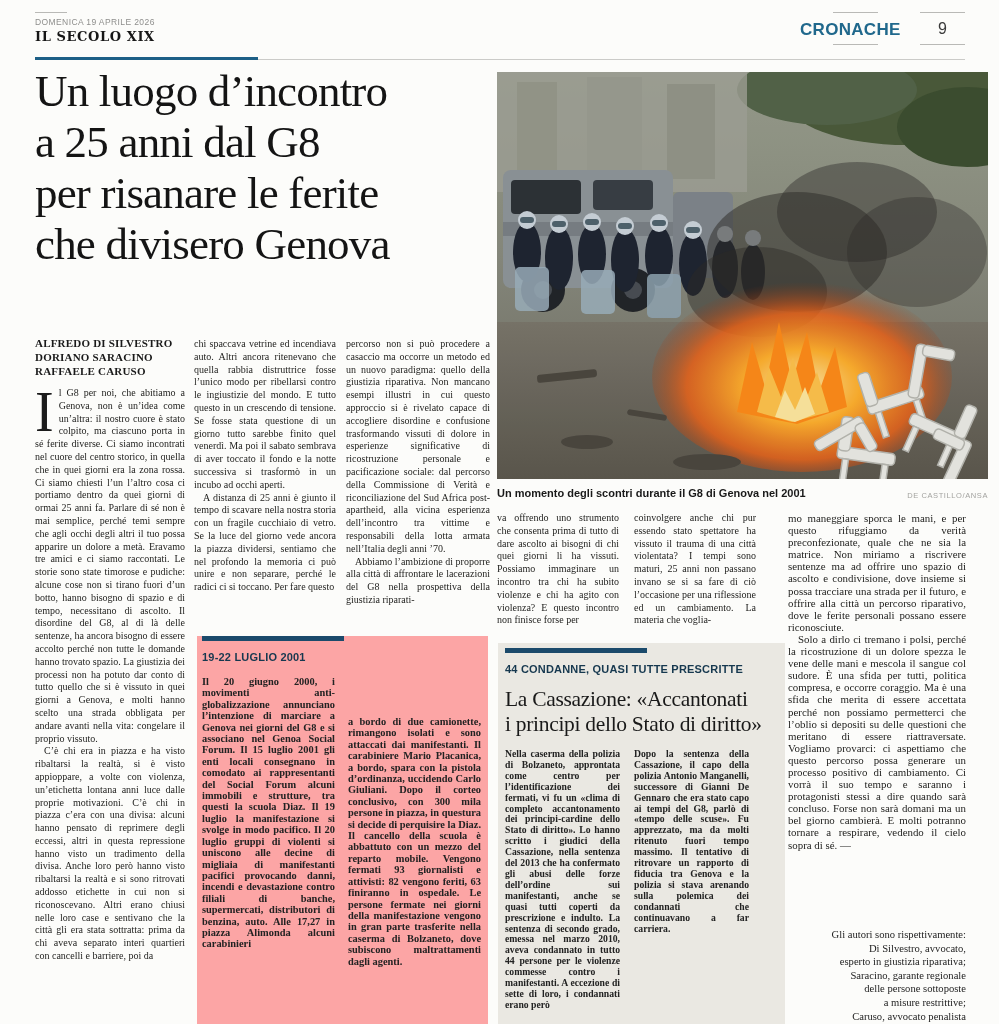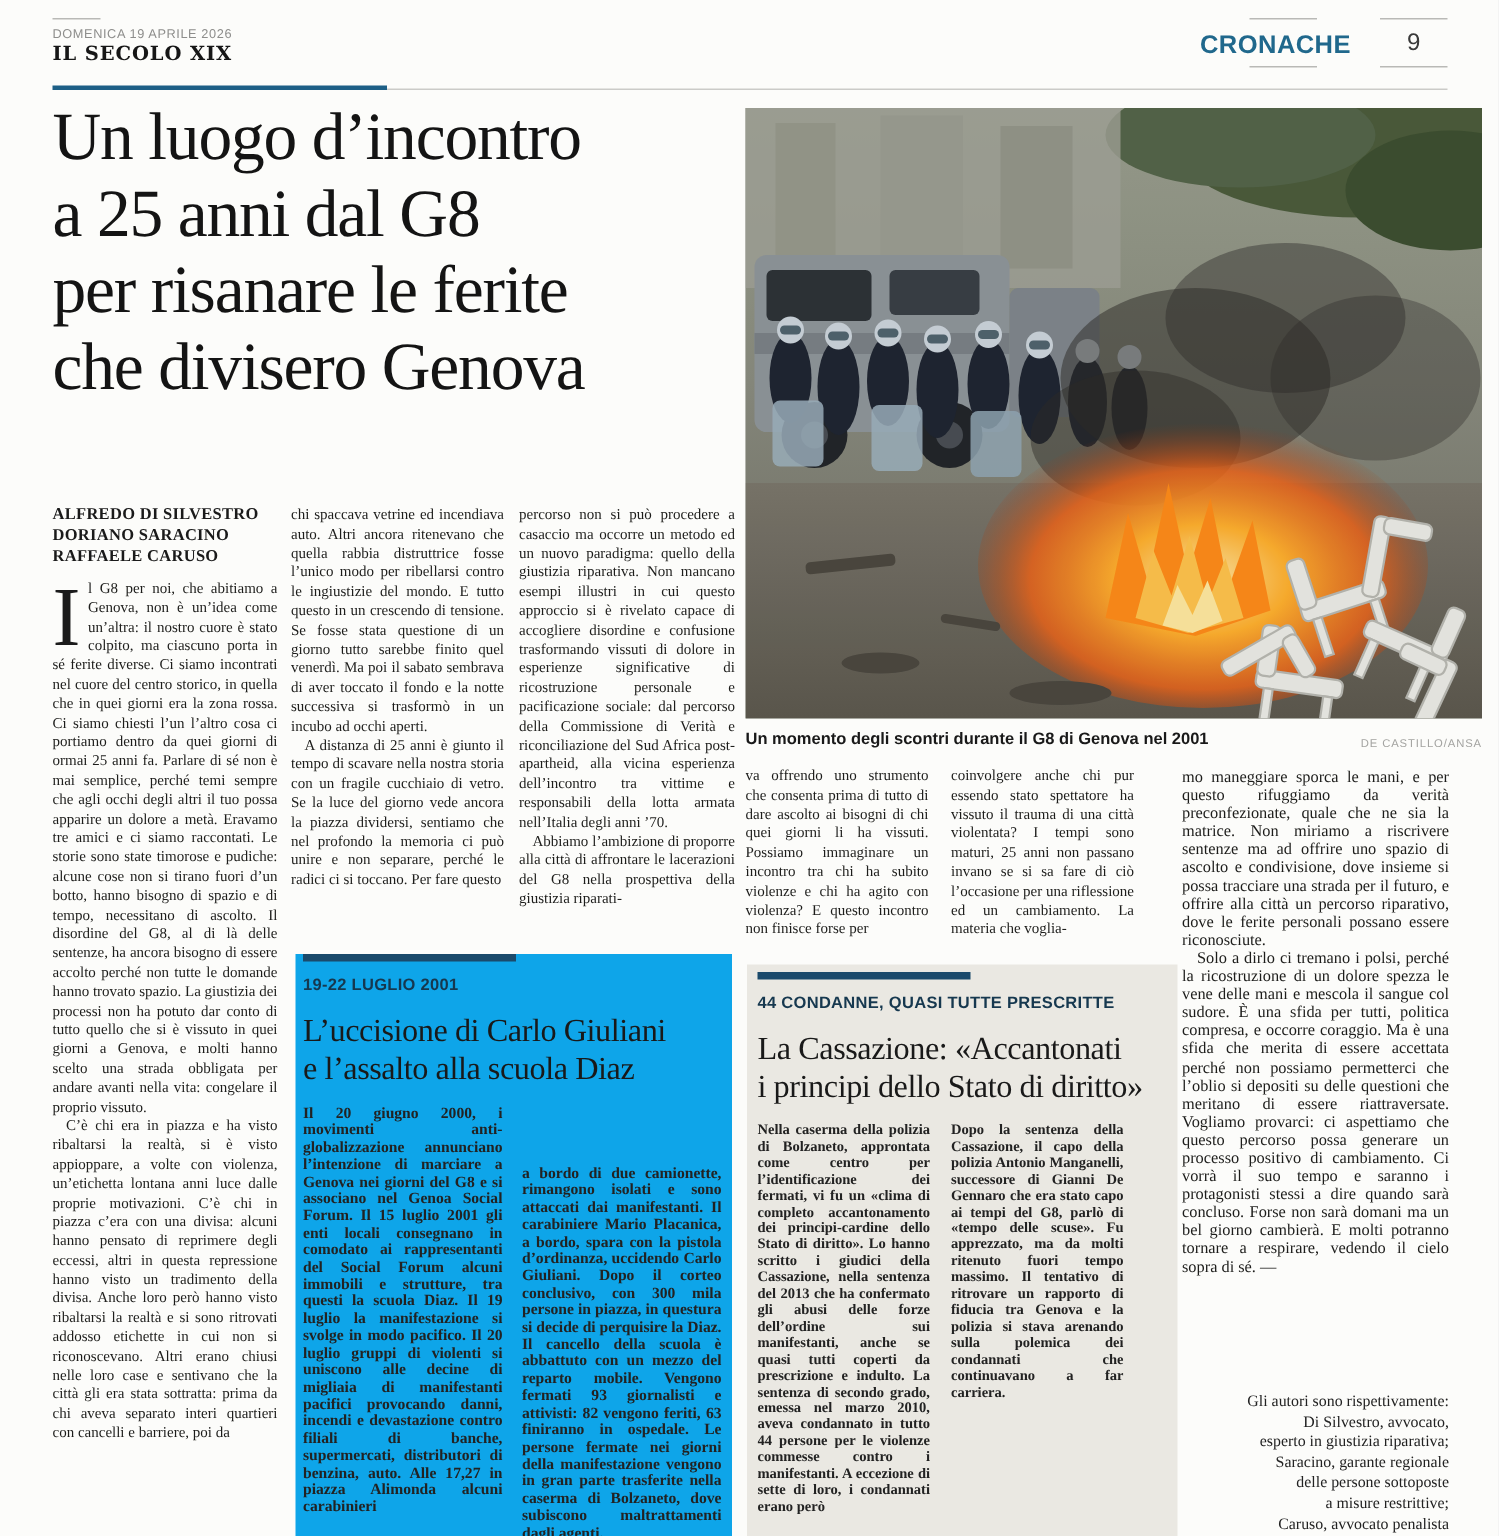--- a/index.html
+++ b/index.html
@@ -26,21 +26,21 @@
   .railcol{font-size:10.9px;line-height:12.1px;text-align:justify;overflow:hidden;}
   .railcol p{margin:0;}
   .railcol p + p{text-indent:10px;}
   .authnote{font-size:10.6px;line-height:13.6px;text-align:right;color:#222;white-space:pre-line;}
   
   .photo{background:#7d7f74;overflow:hidden;}
   .caption{font-family:"Liberation Sans",sans-serif;font-weight:bold;font-size:11px;color:#191919;}
   .credit{font-family:"Liberation Sans",sans-serif;font-size:7.5px;color:#a3a3a0;letter-spacing:.6px;}
   
   .box{overflow:hidden;}
-  .box1{background:#0ea5e9;}
+  .box1{background:#fca5a5;}
   .box2{background:#eae8e2;}
   .box-bar{height:5px;background:#1b4a6b;width:142px;}
   .kicker{font-family:"Liberation Sans",sans-serif;font-weight:bold;font-size:11px;color:#16384f;letter-spacing:.2px;margin-top:10px;}
   .box-title{font-size:21.5px;line-height:24.5px;font-weight:500;color:#191919;margin-top:12px;white-space:pre-line;letter-spacing:-.3px;}
   .box-cols{display:flex;margin-top:13px;}
   .boxcol{font-weight:bold;text-align:justify;overflow:hidden;color:#222;}
   .boxcol p{margin:0;}
   .boxcol p + p{text-indent:8px;}
   .box1 .boxcol{font-size:10.4px;line-height:11.4px;width:133px;}
   .box1 .boxcol + .boxcol{margin-left:13px;}
@@ -246,22 +246,20 @@
 Di Silvestro, avvocato,
 esperto in giustizia riparativa;
 Saracino, garante regionale
 delle persone sottoposte
 a misure restrittive;
 Caruso, avvocato penalista</div>
 
   <div class="abs box box1" style="left:197px;top:636px;width:291px;height:388px;padding:0 0 0 5px;box-sizing:border-box;">
     <div class="box-bar"></div>
     <div class="kicker">19-22 LUGLIO 2001</div>
-    <div class="box-title">L’uccisione di Carlo Giuliani
-e l’assalto alla scuola Diaz</div>
     <div class="box-cols">
       <div class="boxcol" style="height:282px;">
         <p>Il 20 giugno 2000, i movimenti anti-globalizzazione annunciano l’intenzione di marciare a Genova nei giorni del G8 e si associano nel Genoa Social Forum. Il 15 luglio 2001 gli enti locali consegnano in comodato ai rappresentanti del Social Forum alcuni immobili e strutture, tra questi la scuola Diaz. Il 19 luglio la manifestazione si svolge in modo pacifico. Il 20 luglio gruppi di violenti si uniscono alle decine di migliaia di manifestanti pacifici provocando danni, incendi e devastazione contro filiali di banche, supermercati, distributori di benzina, auto. Alle 17,27 in piazza Alimonda alcuni carabinieri</p>
       </div>
       <div class="boxcol" style="height:282px;margin-top:40px;">
         <p>a bordo di due camionette, rimangono isolati e sono attaccati dai manifestanti. Il carabiniere Mario Placanica, a bordo, spara con la pistola d’ordinanza, uccidendo Carlo Giuliani. Dopo il corteo conclusivo, con 300 mila persone in piazza, in questura si decide di perquisire la Diaz. Il cancello della scuola è abbattuto con un mezzo del reparto mobile. Vengono fermati 93 giornalisti e attivisti: 82 vengono feriti, 63 finiranno in ospedale. Le persone fermate nei giorni della manifestazione vengono in gran parte trasferite nella caserma di Bolzaneto, dove subiscono maltrattamenti dagli agenti.</p>
       </div>
     </div>
   </div>
 

